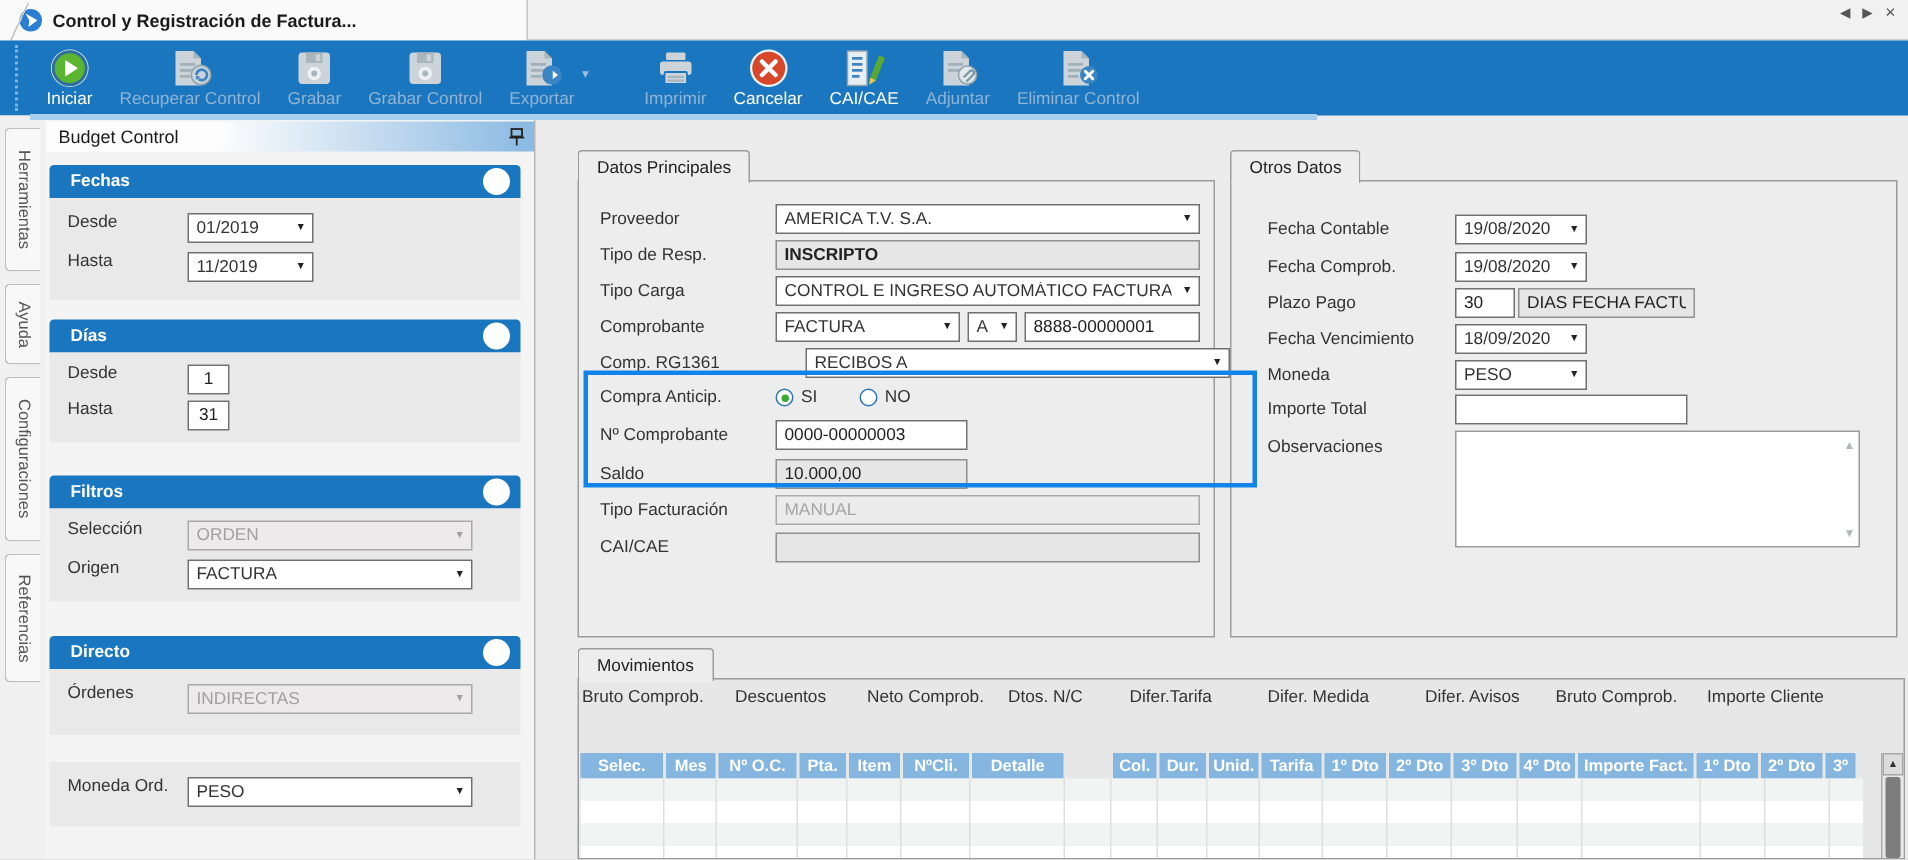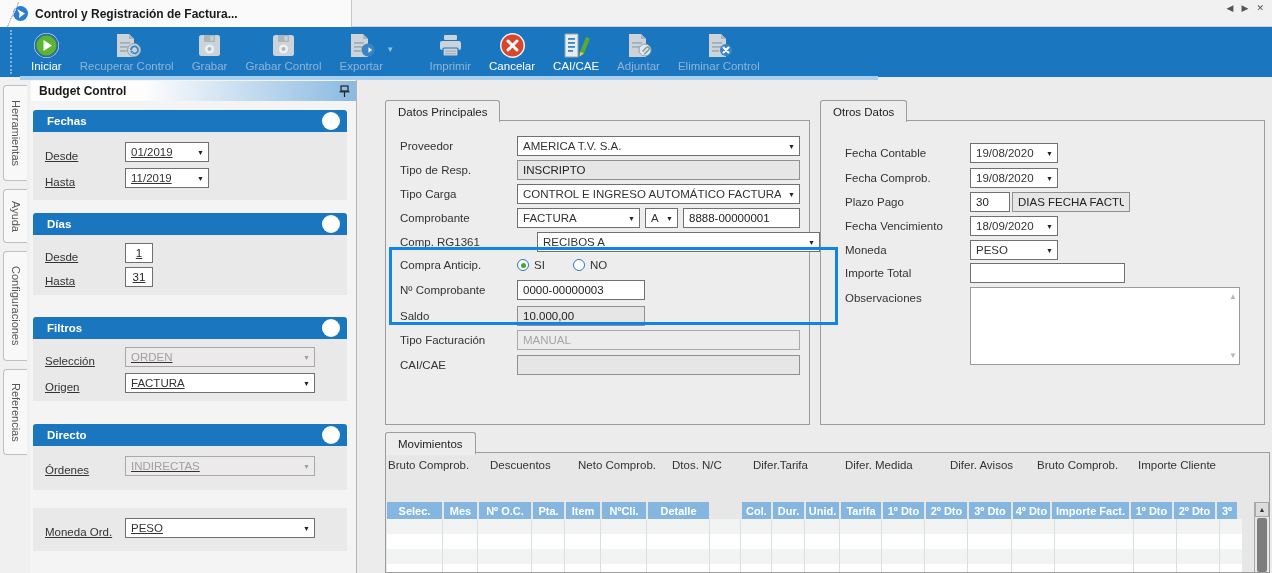--- a/index.html
+++ b/index.html
@@ -40,29 +40,29 @@
     border:1px solid #bfbfbf; border-radius:4px 0 0 4px; border-right:none;
     writing-mode:vertical-rl; text-orientation:mixed;
     display:flex; align-items:center; justify-content:center;
     font-size:11px; color:#555; cursor:pointer; }
   
   .sidebar { position:absolute; left:30px; top:80px; width:327px; height:493px;
     background:#f4f4f4; border-right:1px solid #b5b5b5; }
   .sb-caption { position:absolute; left:1px; top:1px; width:325px; height:20px;
     background:linear-gradient(to right, #fdfdfd 35%, #8ab9e2);
     display:flex; align-items:center; justify-content:space-between; padding:0 6px 0 8px;
-    font-weight:bold; font-size:12px; color:#1a1a1a; }
+    font-weight:normal; font-size:12px; color:#1a1a1a; }
   .panel { position:absolute; left:3px; width:314px; }
   .phead { height:22px; background:#1b76c0; border-radius:3px 3px 0 0;
     display:flex; align-items:center; color:#fff; font-weight:bold; font-size:11.5px;
     padding-left:14px; position:relative; }
   .phead .pcircle { position:absolute; right:7px; top:2px; width:18px; height:18px;
     background:#fff; border-radius:50%; }
   .pbody { background:#e9e9e9; position:relative; }
-  .srow { position:absolute; left:12px; display:flex; align-items:flex-end; height:20px;text-decoration:underline; }
+  .srow { position:absolute; left:12px; display:flex; align-items:flex-start; height:20px; }
   .srow .slabel { width:80px; color:#333; }
   
   .combo { position:relative; height:20px; background:#fff; border:1px solid #707070;
     display:flex; align-items:center; padding:0 18px 0 5px; cursor:pointer; overflow:hidden; }
   .combo::after { content:"▼"; position:absolute; right:4px; top:50%; transform:translateY(-50%);
     font-size:7px; color:#222; }
   .combo .cval { white-space:nowrap; overflow:hidden; }
   .combo.disabled { background:#eceaea; border-color:#a9a9a9; color:#a0a0a0; }
   .combo.disabled::after { color:#a0a0a0; }
   .tinput { height:20px; border:1px solid #707070; background:#fff; font-family:inherit;
@@ -382,21 +382,21 @@
     <div class="frow" style="left:132px; top:36px;">
         <div class="combo" style="width:283px;">
           <span class="cval">AMERICA T.V. S.A.</span>
         </div>
       </div>
 
     <div class="frow" style="left:15px; top:60px;">
         <span class="flabel">Tipo de Resp.</span>
       </div>
     <div class="frow" style="left:132px; top:60px;">
-        <input class="tinput ro" style="width: 283px;" readonly="" value="INSCRIPTO">
+        <input class="tinput ro" style="width: 283px; font-weight: bold;" readonly="" value="INSCRIPTO">
       </div>
 
     <div class="frow" style="left:15px; top:84px;">
         <span class="flabel">Tipo Carga</span>
       </div>
     <div class="frow" style="left:132px; top:84px;">
         <div class="combo" style="width:283px;">
           <span class="cval">CONTROL E INGRESO AUTOMÁTICO FACTURAS DE MED</span>
         </div>
       </div>

